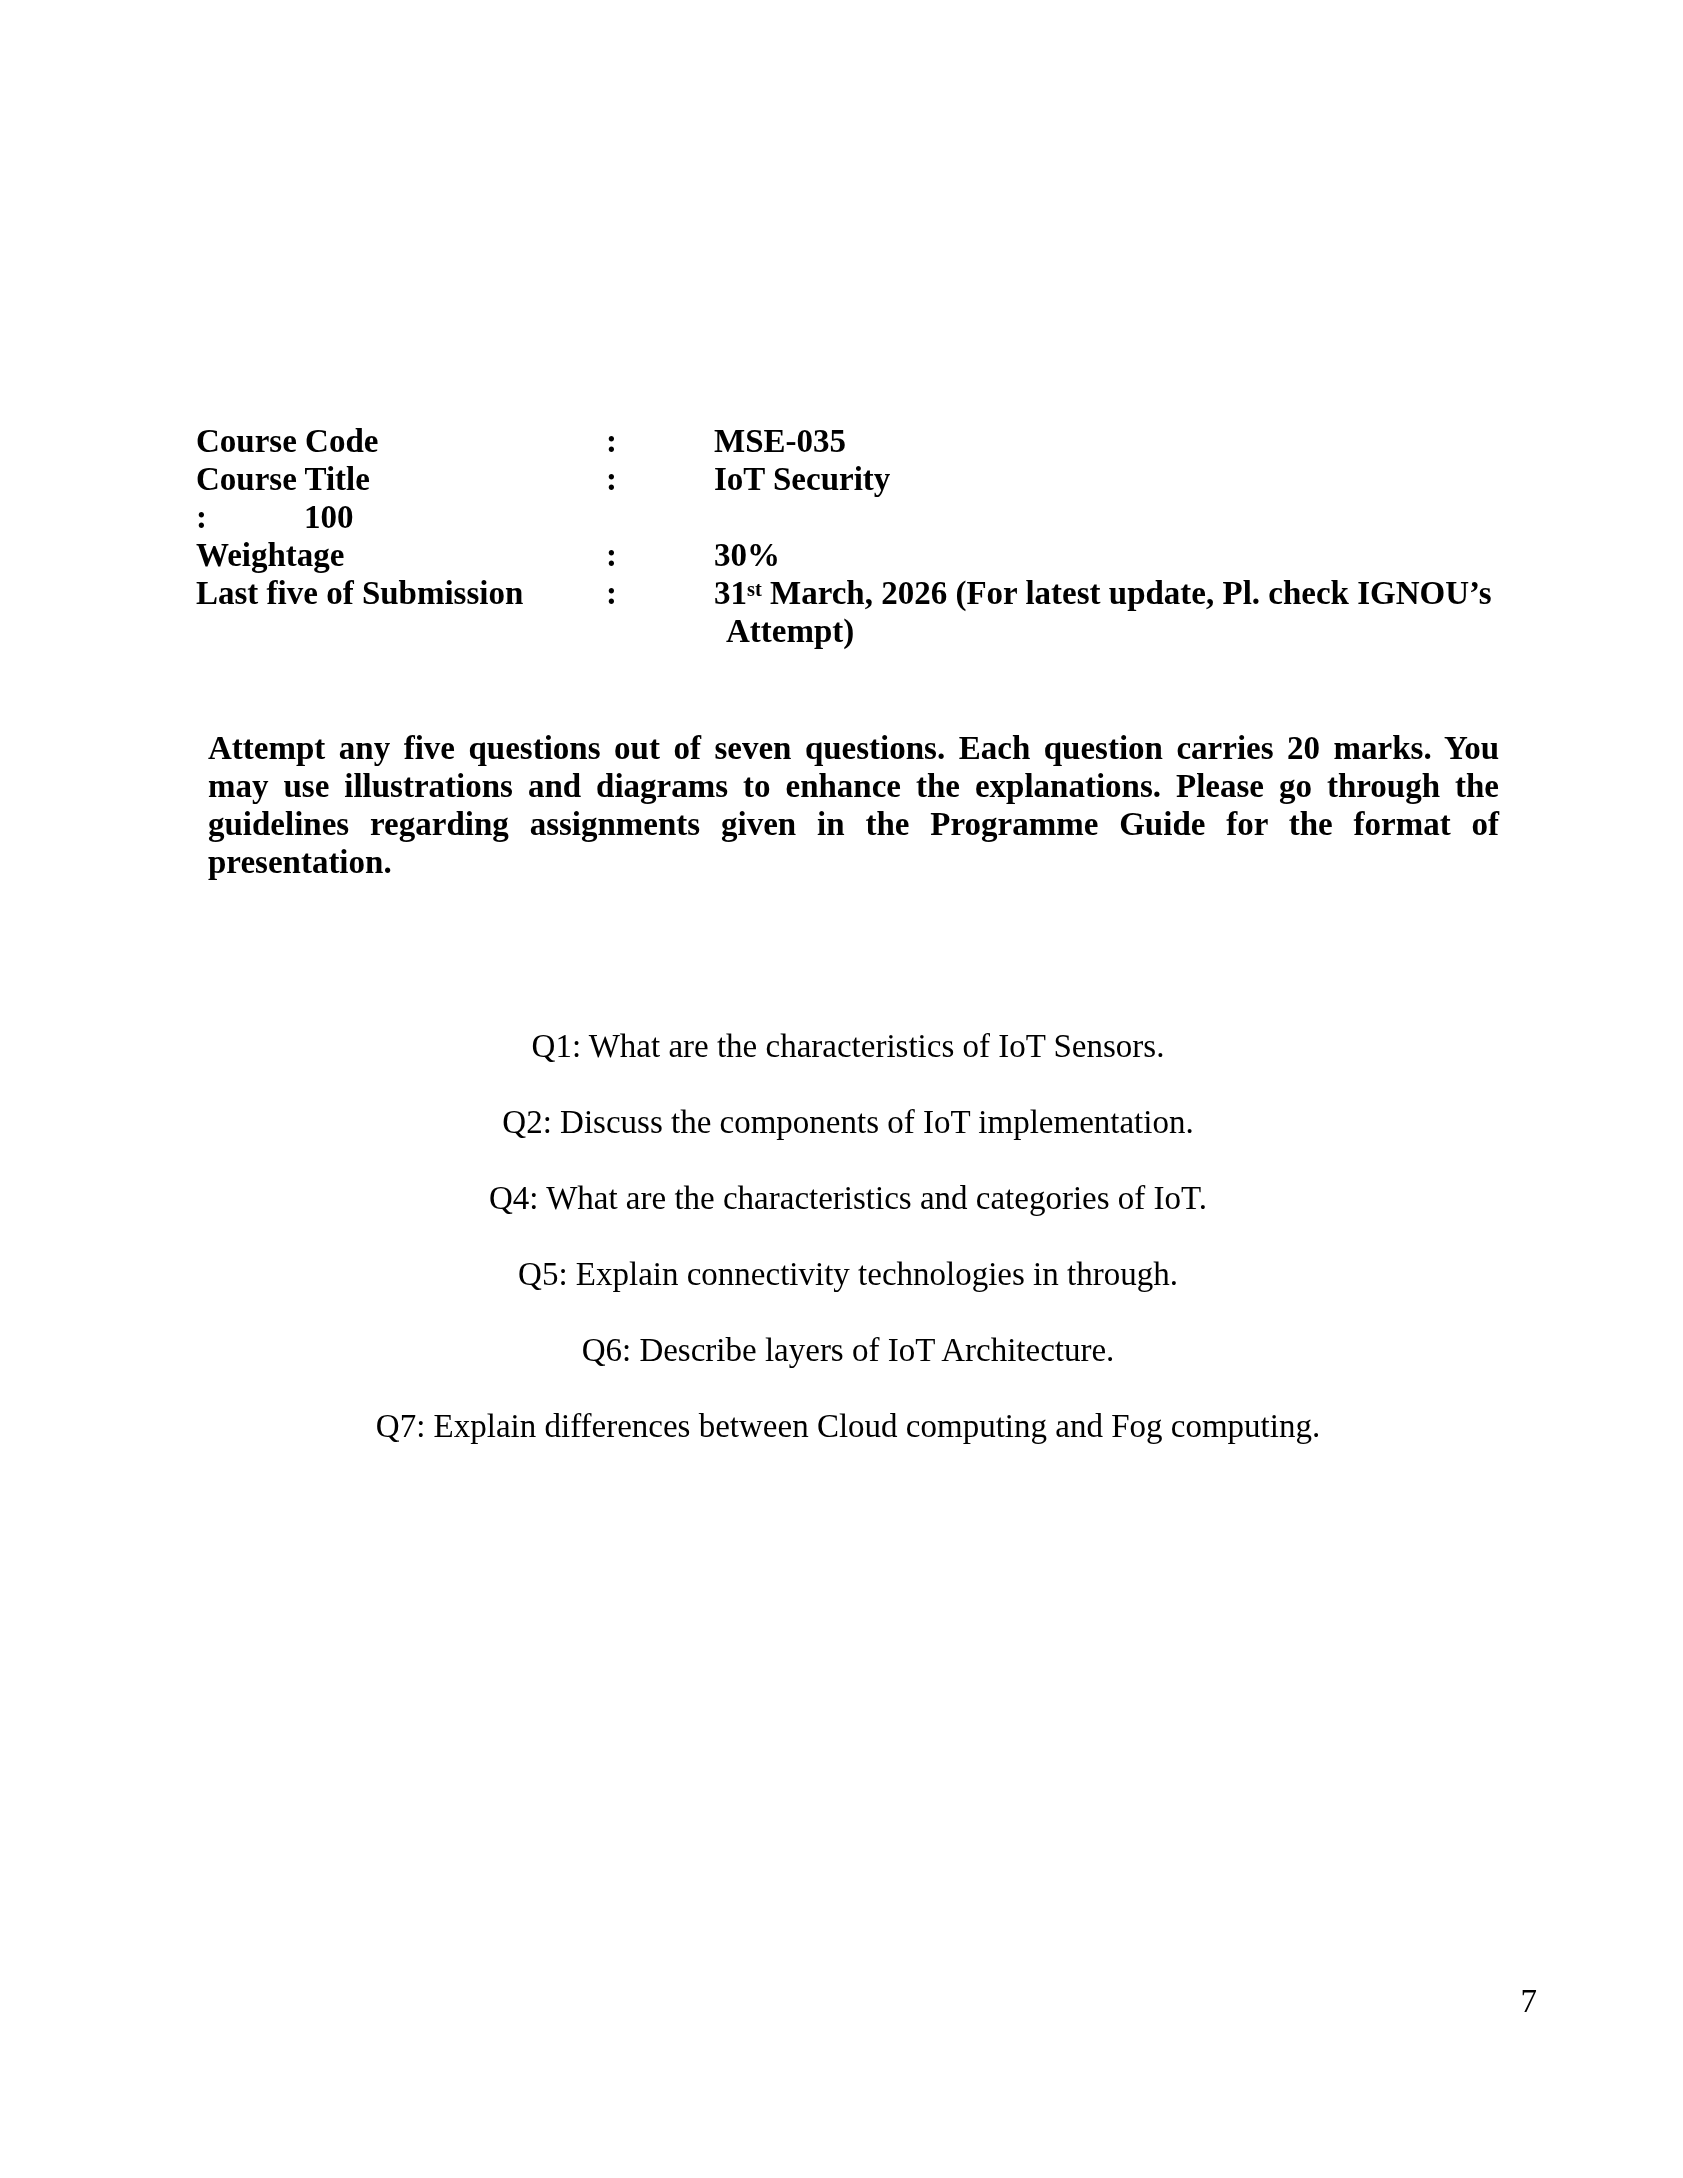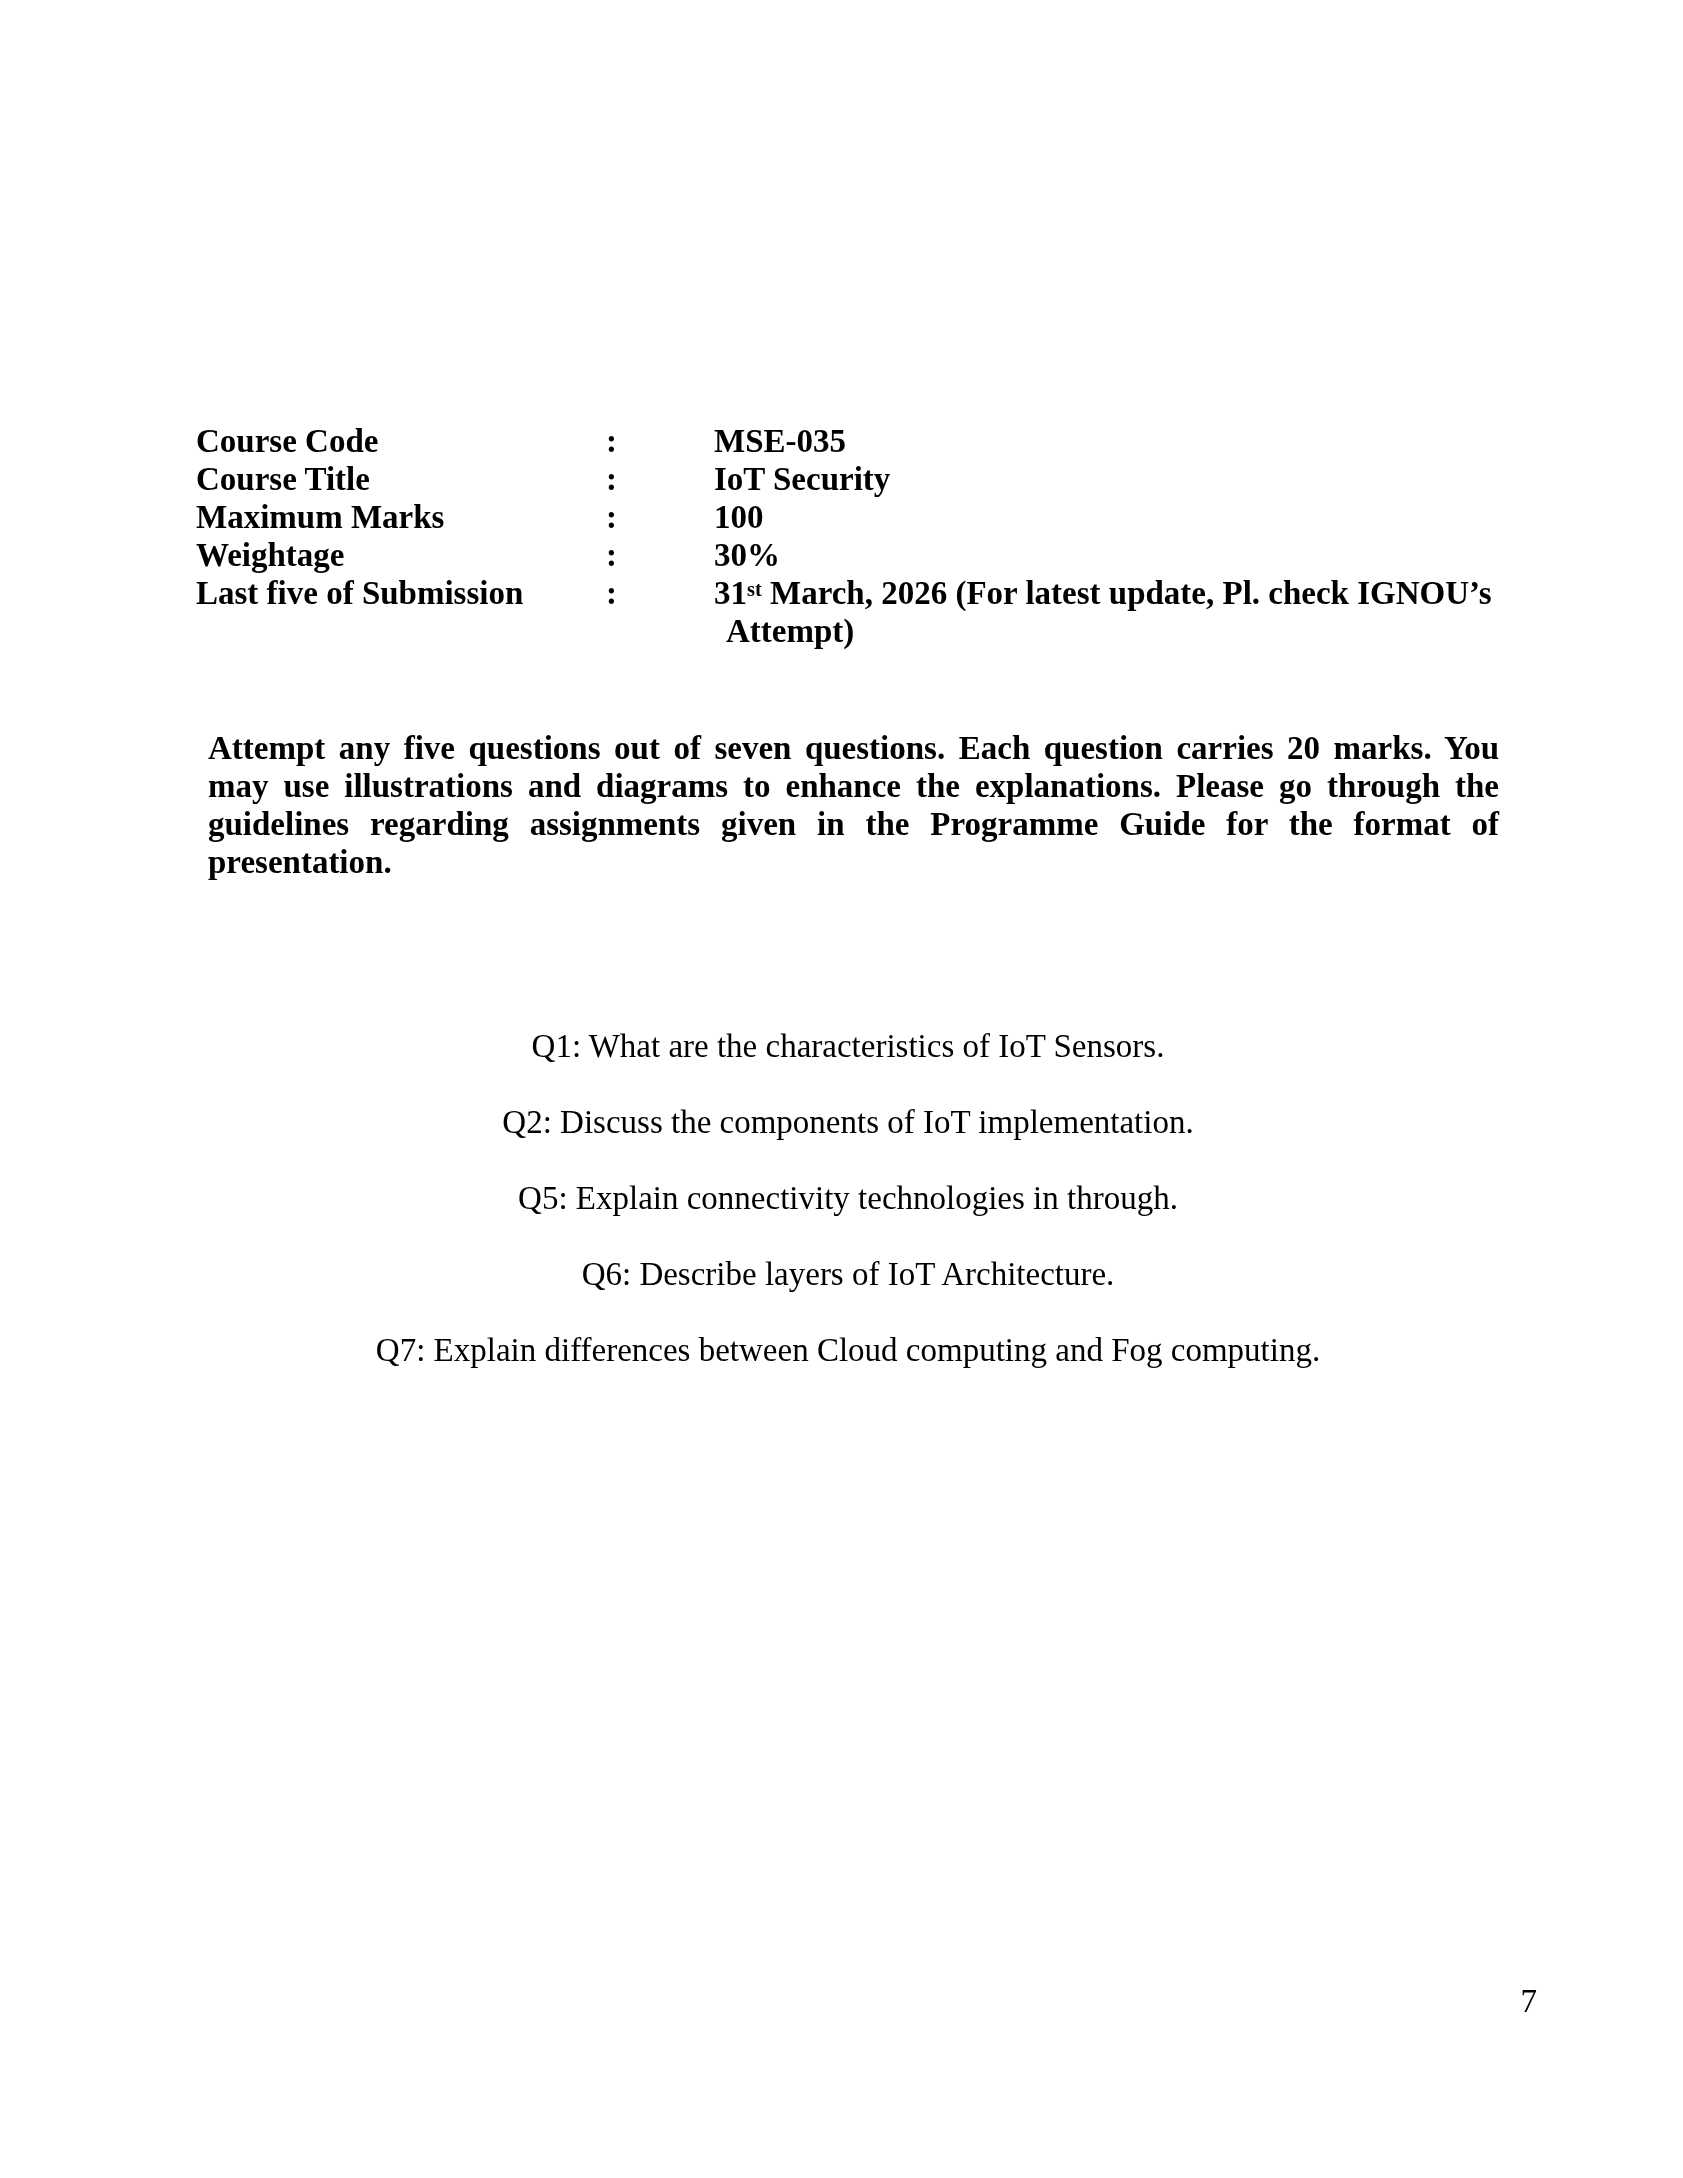--- a/index.html
+++ b/index.html
@@ -84,41 +84,41 @@
       <span class="ci-label">Course Code</span>
       <span class="ci-sep">:</span>
       <span class="ci-value">MSE-035</span>
     </div>
     <div class="ci-row">
       <span class="ci-label">Course Title</span>
       <span class="ci-sep">:</span>
       <span class="ci-value">IoT Security</span>
     </div>
     <div class="ci-row">
-      <span class="ci-label">Maximum Marks</span>
       <span class="ci-sep">:</span>
       <span class="ci-value">100</span>
     </div>
     <div class="ci-row">
       <span class="ci-label">Weightage</span>
       <span class="ci-sep">:</span>
       <span class="ci-value">30%</span>
     </div>
     <div class="ci-row">
       <span class="ci-label">Last five of Submission</span>
       <span class="ci-sep">:</span>
       <span class="ci-value"><span>31</span><sup>st</sup><span> March, 2026 (For latest update, Pl. check IGNOU’s</span><span class="ci-line2">Attempt)</span></span>
     </div>
   </section>
 
   <p class="instructions">Attempt any five questions out of seven questions. Each question carries 20 marks. You may use illustrations and diagrams to enhance the explanations. Please go through the guidelines regarding assignments given in the Programme Guide for the format of presentation.</p>
 
   <div class="questions">
     <div class="question">Q1: What are the characteristics of IoT Sensors.</div>
     <div class="question">Q2: Discuss the components of IoT implementation.</div>
+    <div class="question">Q4: What are the characteristics and categories of IoT.</div>
     <div class="question">Q5: Explain connectivity technologies in through.</div>
     <div class="question">Q6: Describe layers of IoT Architecture.</div>
     <div class="question">Q7: Explain differences between Cloud computing and Fog computing.</div>
   </div>
 
   <div class="page-number">7</div>
 
 </div>
 
 

